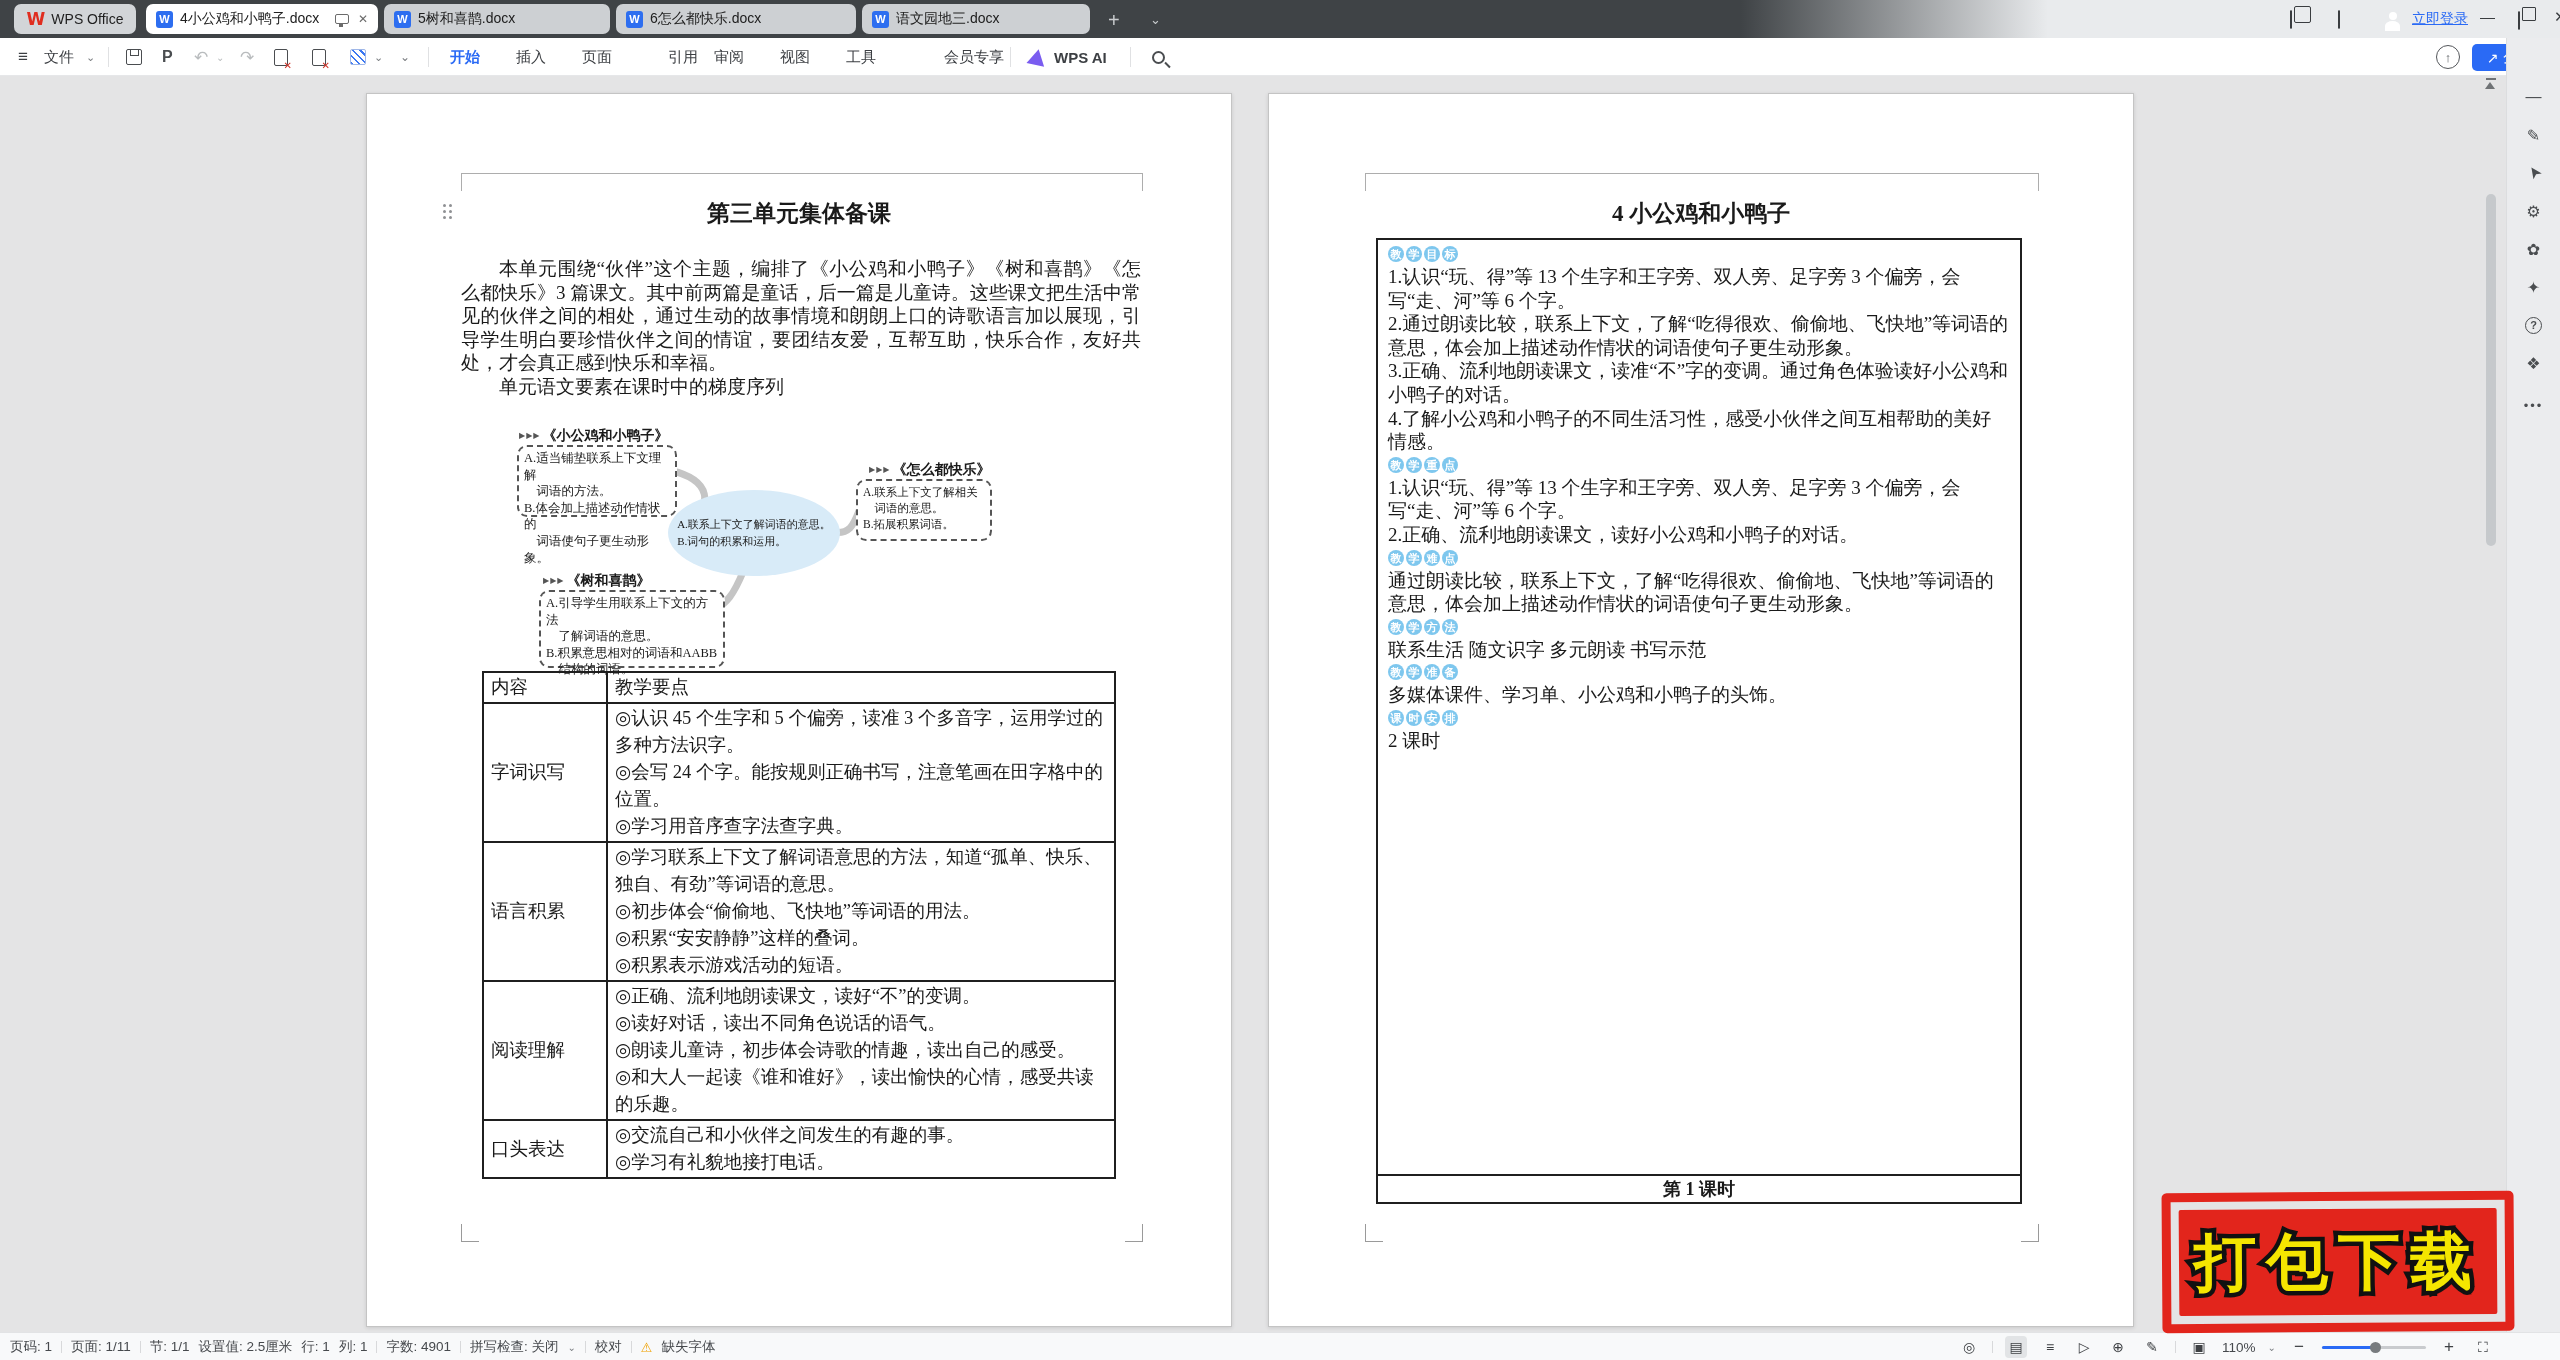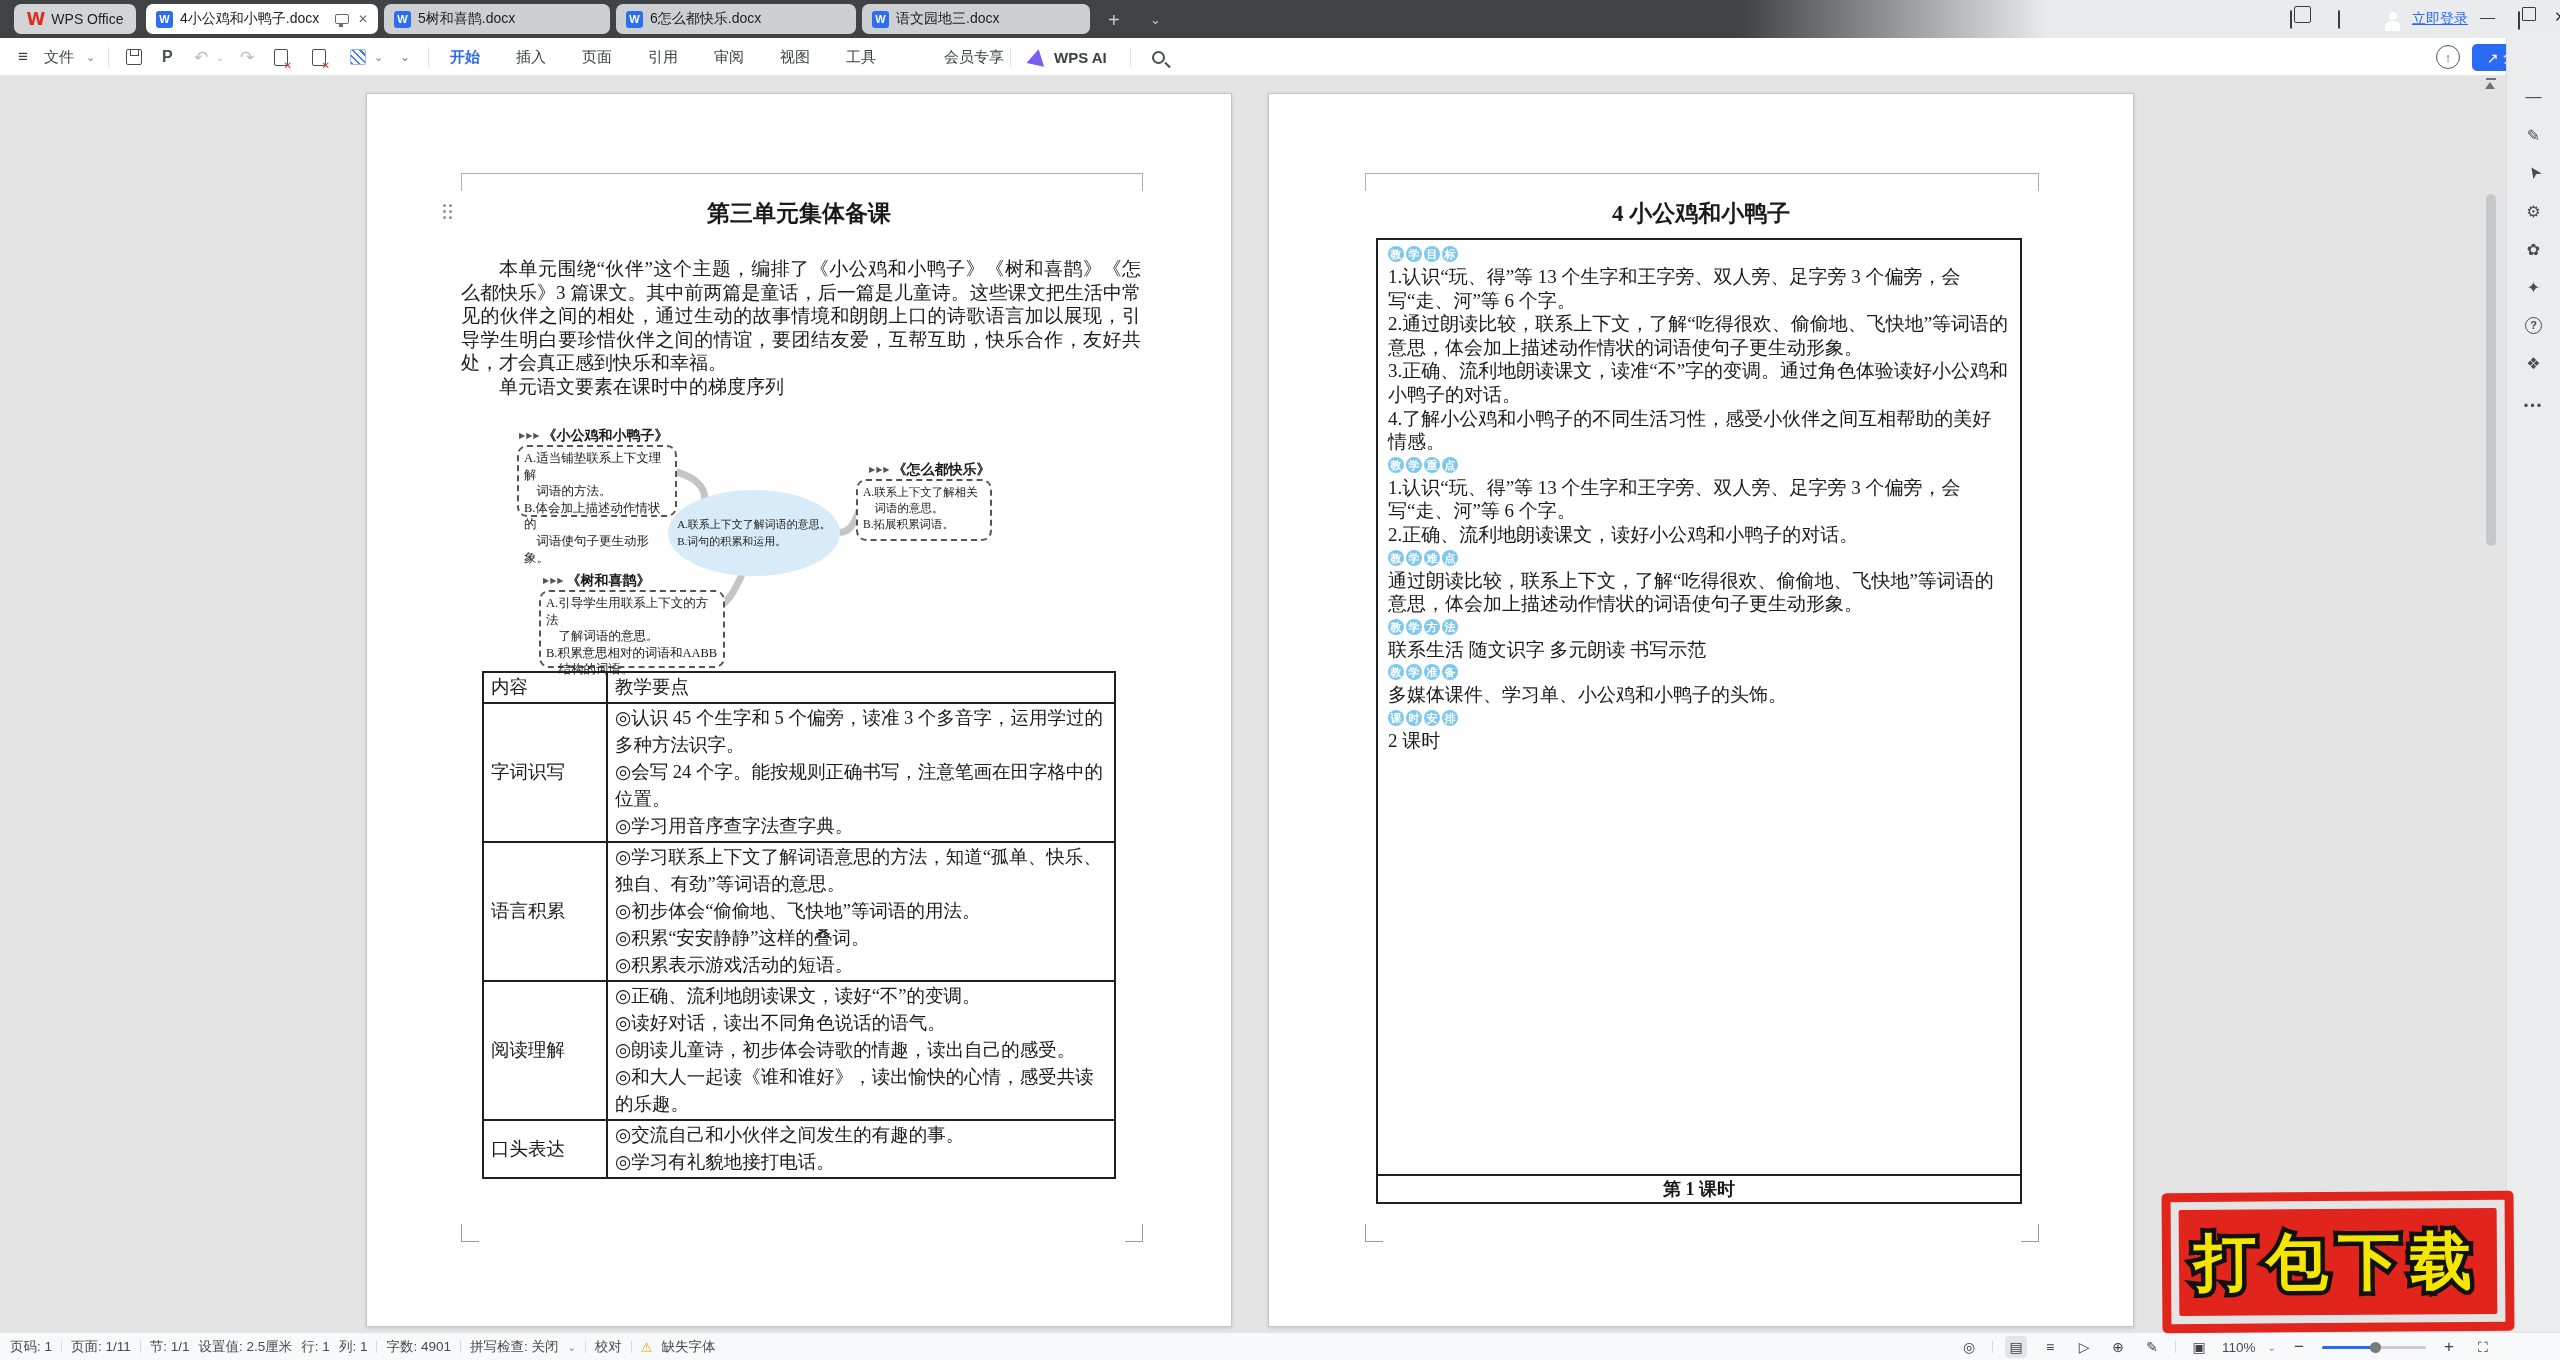--- a/index.html
+++ b/index.html
@@ -199,21 +199,21 @@
     <span class="it" style="left:350px;">
         <span class="hatch"></span>
       </span>
     <span class="it" style="left:374px; font-size:11px; color:#7a7d80;">⌄</span>
     <span class="it" style="left:400px; font-size:12px; color:#7a7d80;">⌄</span>
     <span class="vsep" style="left:428px;"></span>
 
     <span class="it menu-item active" style="left:446px;">开始</span>
     <span class="it menu-item" style="left:512px;">插入</span>
     <span class="it menu-item" style="left:578px;">页面</span>
-    <span class="it menu-item" style="left:644px;text-align:center;">引用</span>
+    <span class="it menu-item" style="left:664px;text-align:center;">引用</span>
     <span class="it menu-item" style="left:710px;">审阅</span>
     <span class="it menu-item" style="left:776px;">视图</span>
     <span class="it menu-item" style="left:842px;">工具</span>
     <span class="it menu-item" style="left:940px;">会员专享</span>
     <span class="vsep" style="left:1010px;"></span>
     <span class="it" style="left:1028px;">
         <span class="ai-logo"></span>
       </span>
     <span class="it" style="left:1054px; font-weight:bold; font-size:15px;">WPS AI</span>
     <span class="vsep" style="left:1130px;"></span>

